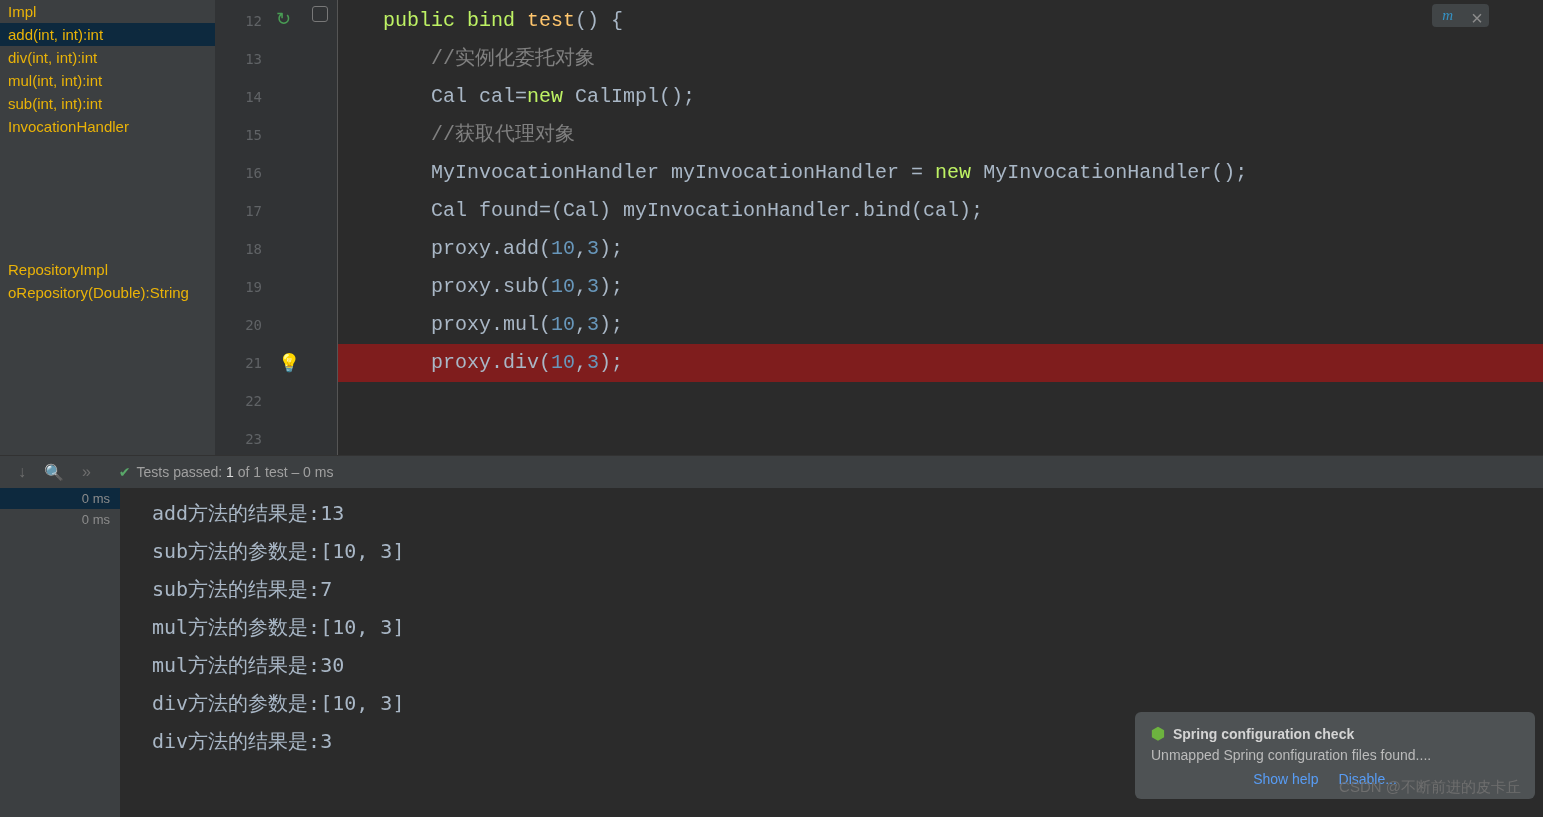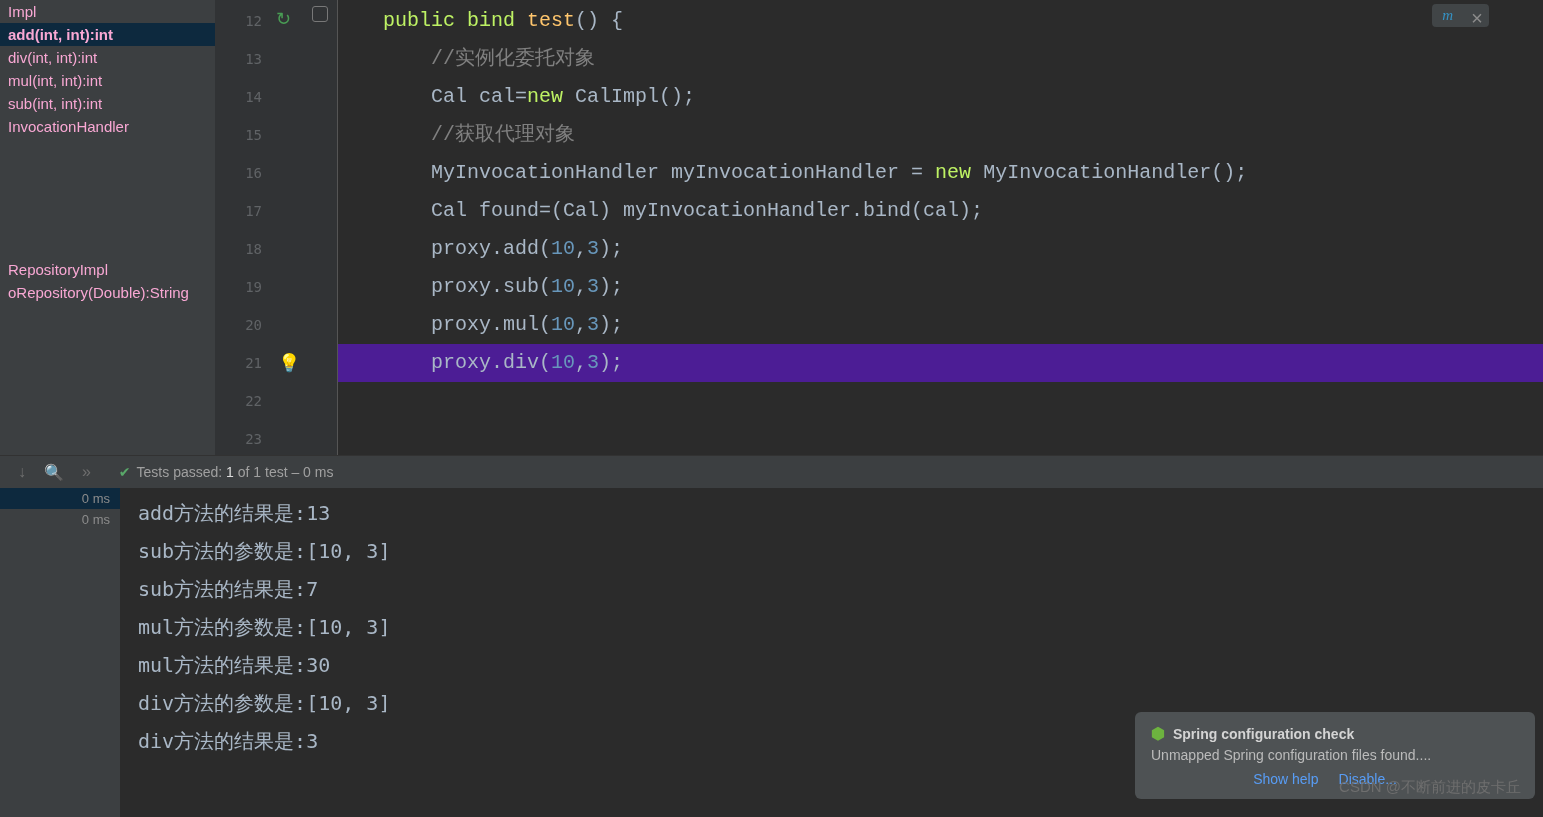--- a/index.html
+++ b/index.html
@@ -13,32 +13,31 @@
       overflow: hidden;
       position: relative;
     }
     .main-area {
       display: flex;
       height: 455px;
     }
     .side-panel {
       width: 215px;
       background: #3c3f41;
-      color: #f9a8d4;
+      color: #eab308;
       font-size: 15px;
       overflow: hidden;
     }
     .side-item {
       padding: 3px 4px 3px 8px;
       white-space: nowrap;
       cursor: pointer;
     }
     .side-item.selected {
       background: #0d293e;
-      font-weight: bold;
     }
     .side-gap { height: 120px; }
     .gutter {
       width: 55px;
       background: #313335;
       text-align: right;
       padding-top: 2px;
     }
     .gutter-line {
       height: 38px;
@@ -84,21 +83,21 @@
       font-size: 20px;
       padding-top: 2px;
       position: relative;
     }
     .code-line {
       height: 38px;
       line-height: 38px;
       white-space: pre;
       padding-left: 45px;
     }
-    .code-line.current { background: #4c1d95; }
+    .code-line.current { background: #7f1d1d; }
     .kw { color: #bef264; }
     .com { color: #808080; }
     .str, .num { color: #6897bb; }
     .fn { color: #ffc66d; }
     .ident { color: #a9b7c6; }
     .tool-panel {
       height: 362px;
       background: #2b2b2b;
       display: flex;
       flex-direction: column;
@@ -137,21 +136,21 @@
       text-align: right;
       padding: 3px 10px 3px 0;
       cursor: pointer;
     }
     .test-tree-row.selected { background: #0d293e; }
     .console {
       flex: 1;
       background: #2b2b2b;
       font-family: Consolas, monospace;
       font-size: 20px;
-      padding: 6px 0 0 18px;
+      padding: 6px 0 0 32px;
       line-height: 38px;
     }
     .console-line { white-space: pre; color: #a9b7c6; }
     .notification {
       position: absolute;
       right: 8px;
       bottom: 18px;
       width: 400px;
       background: #4e5254;
       border-radius: 6px;

